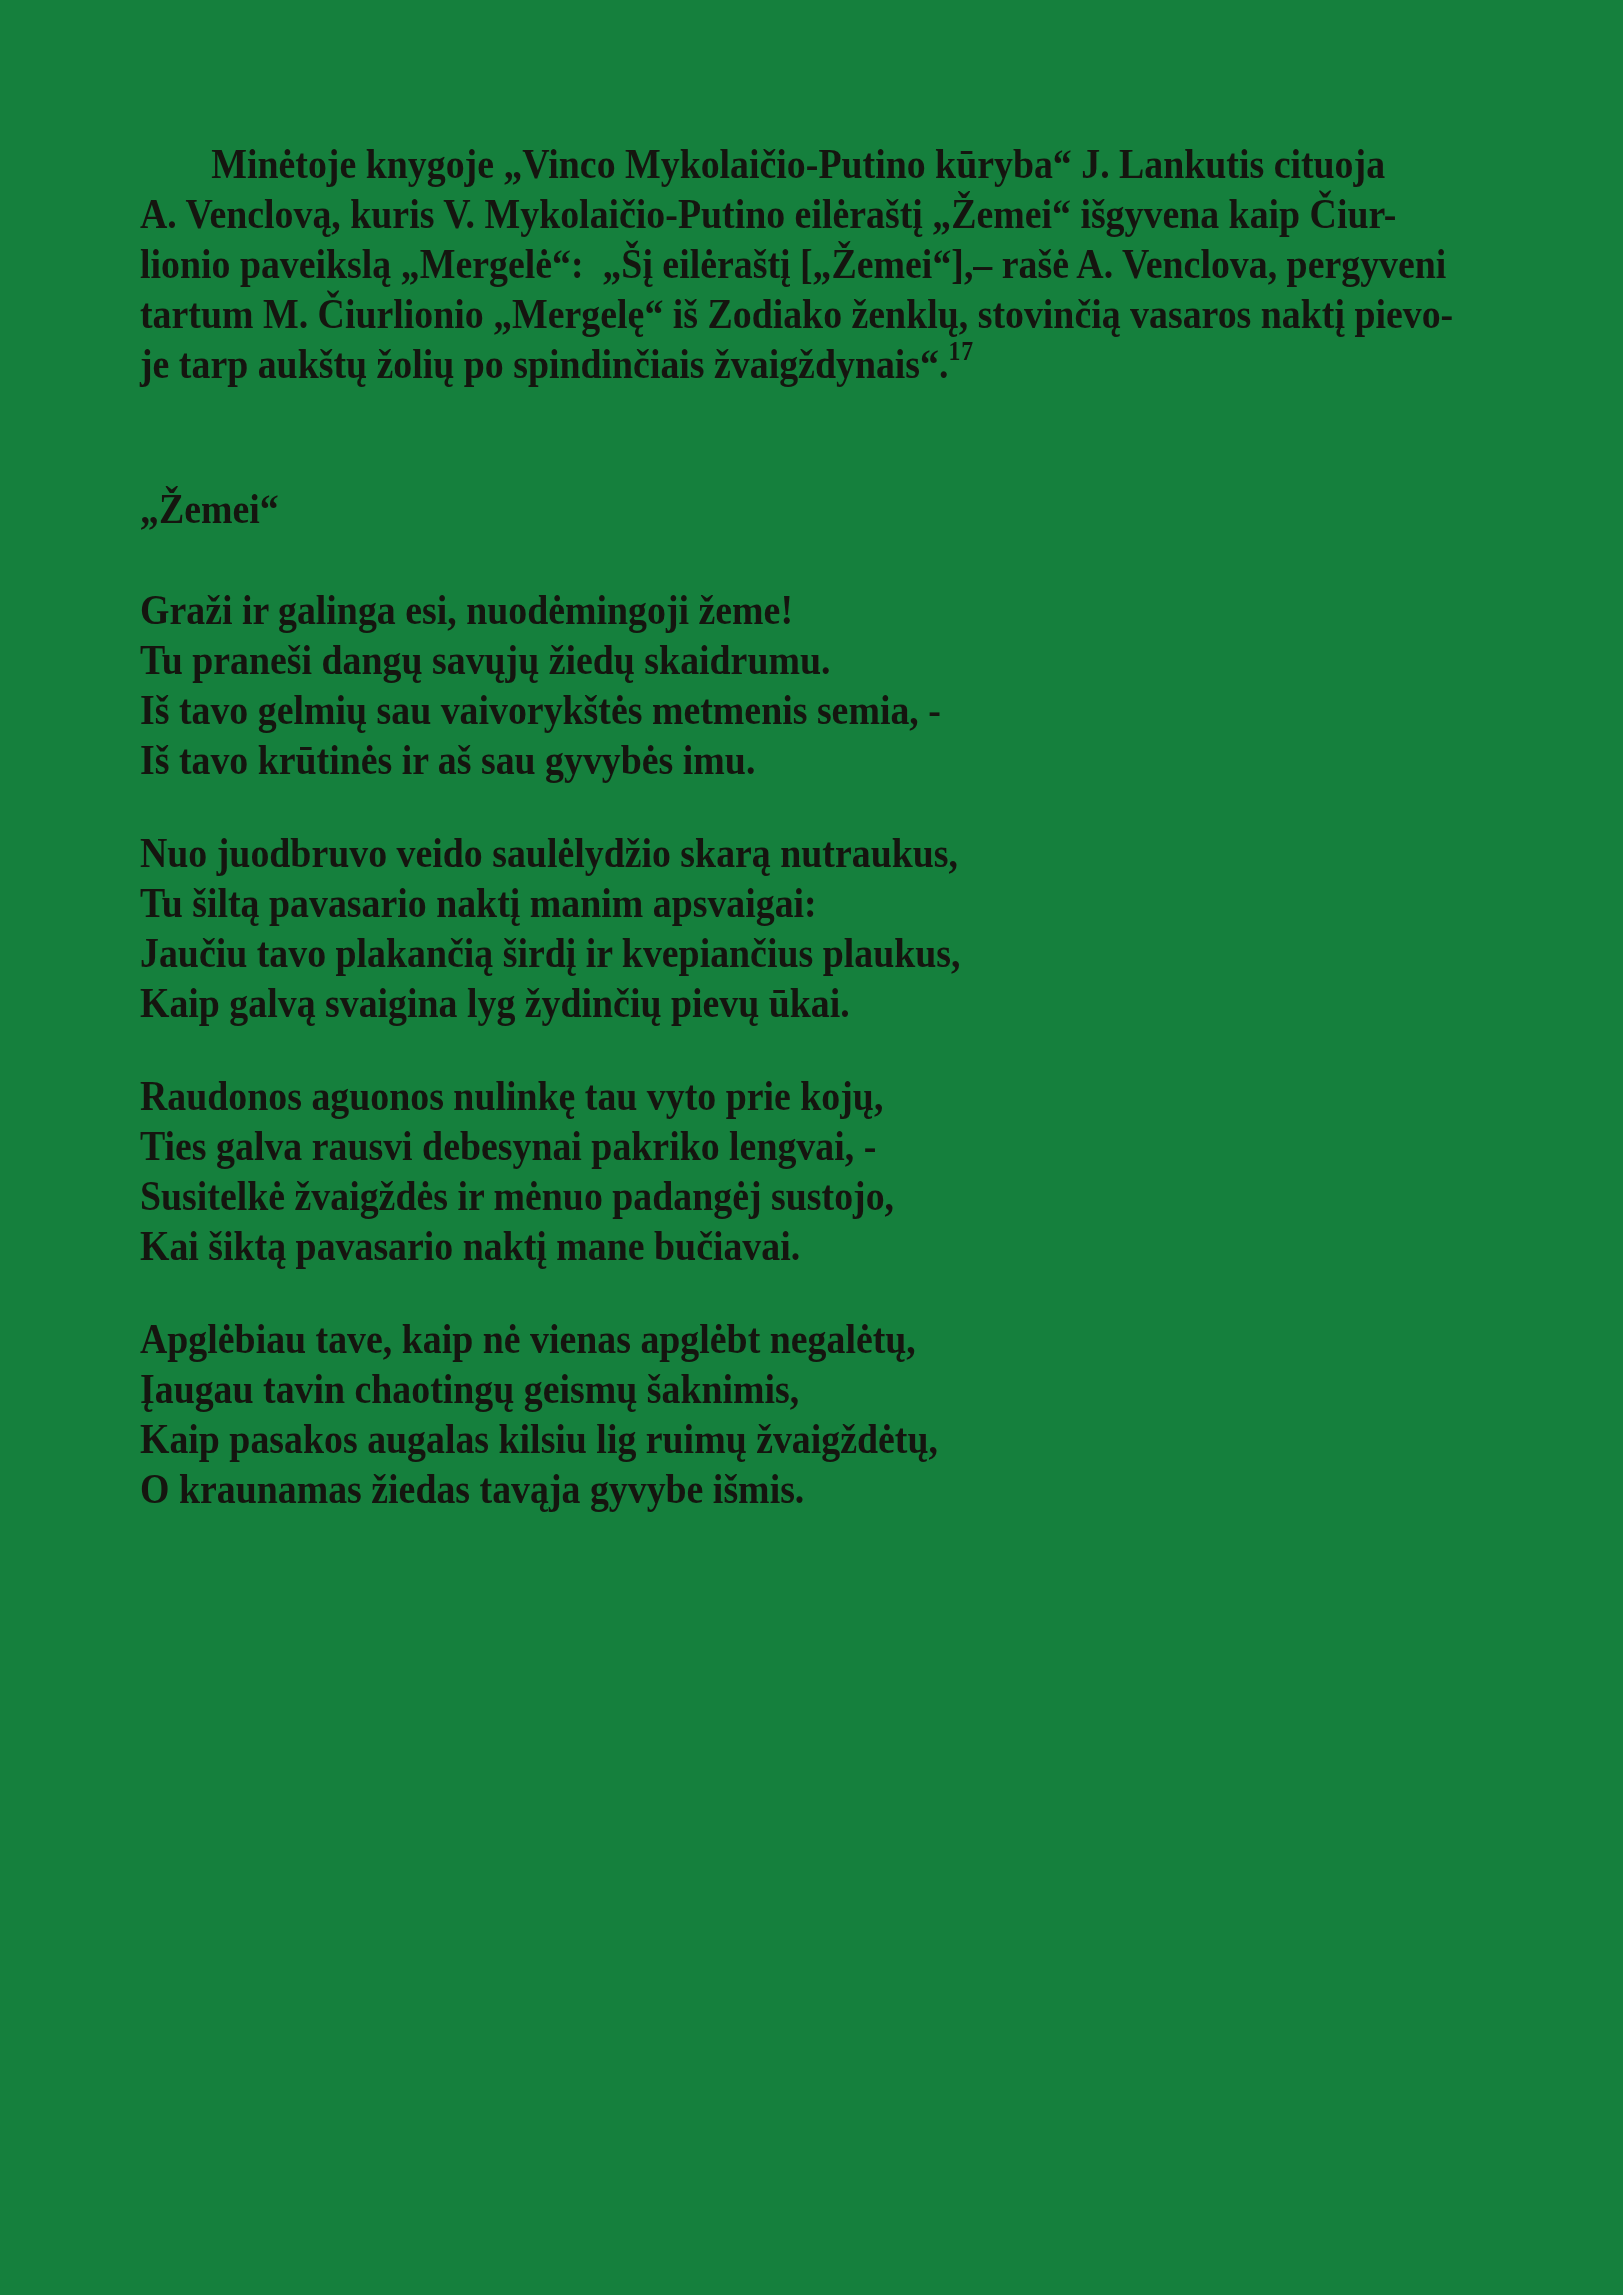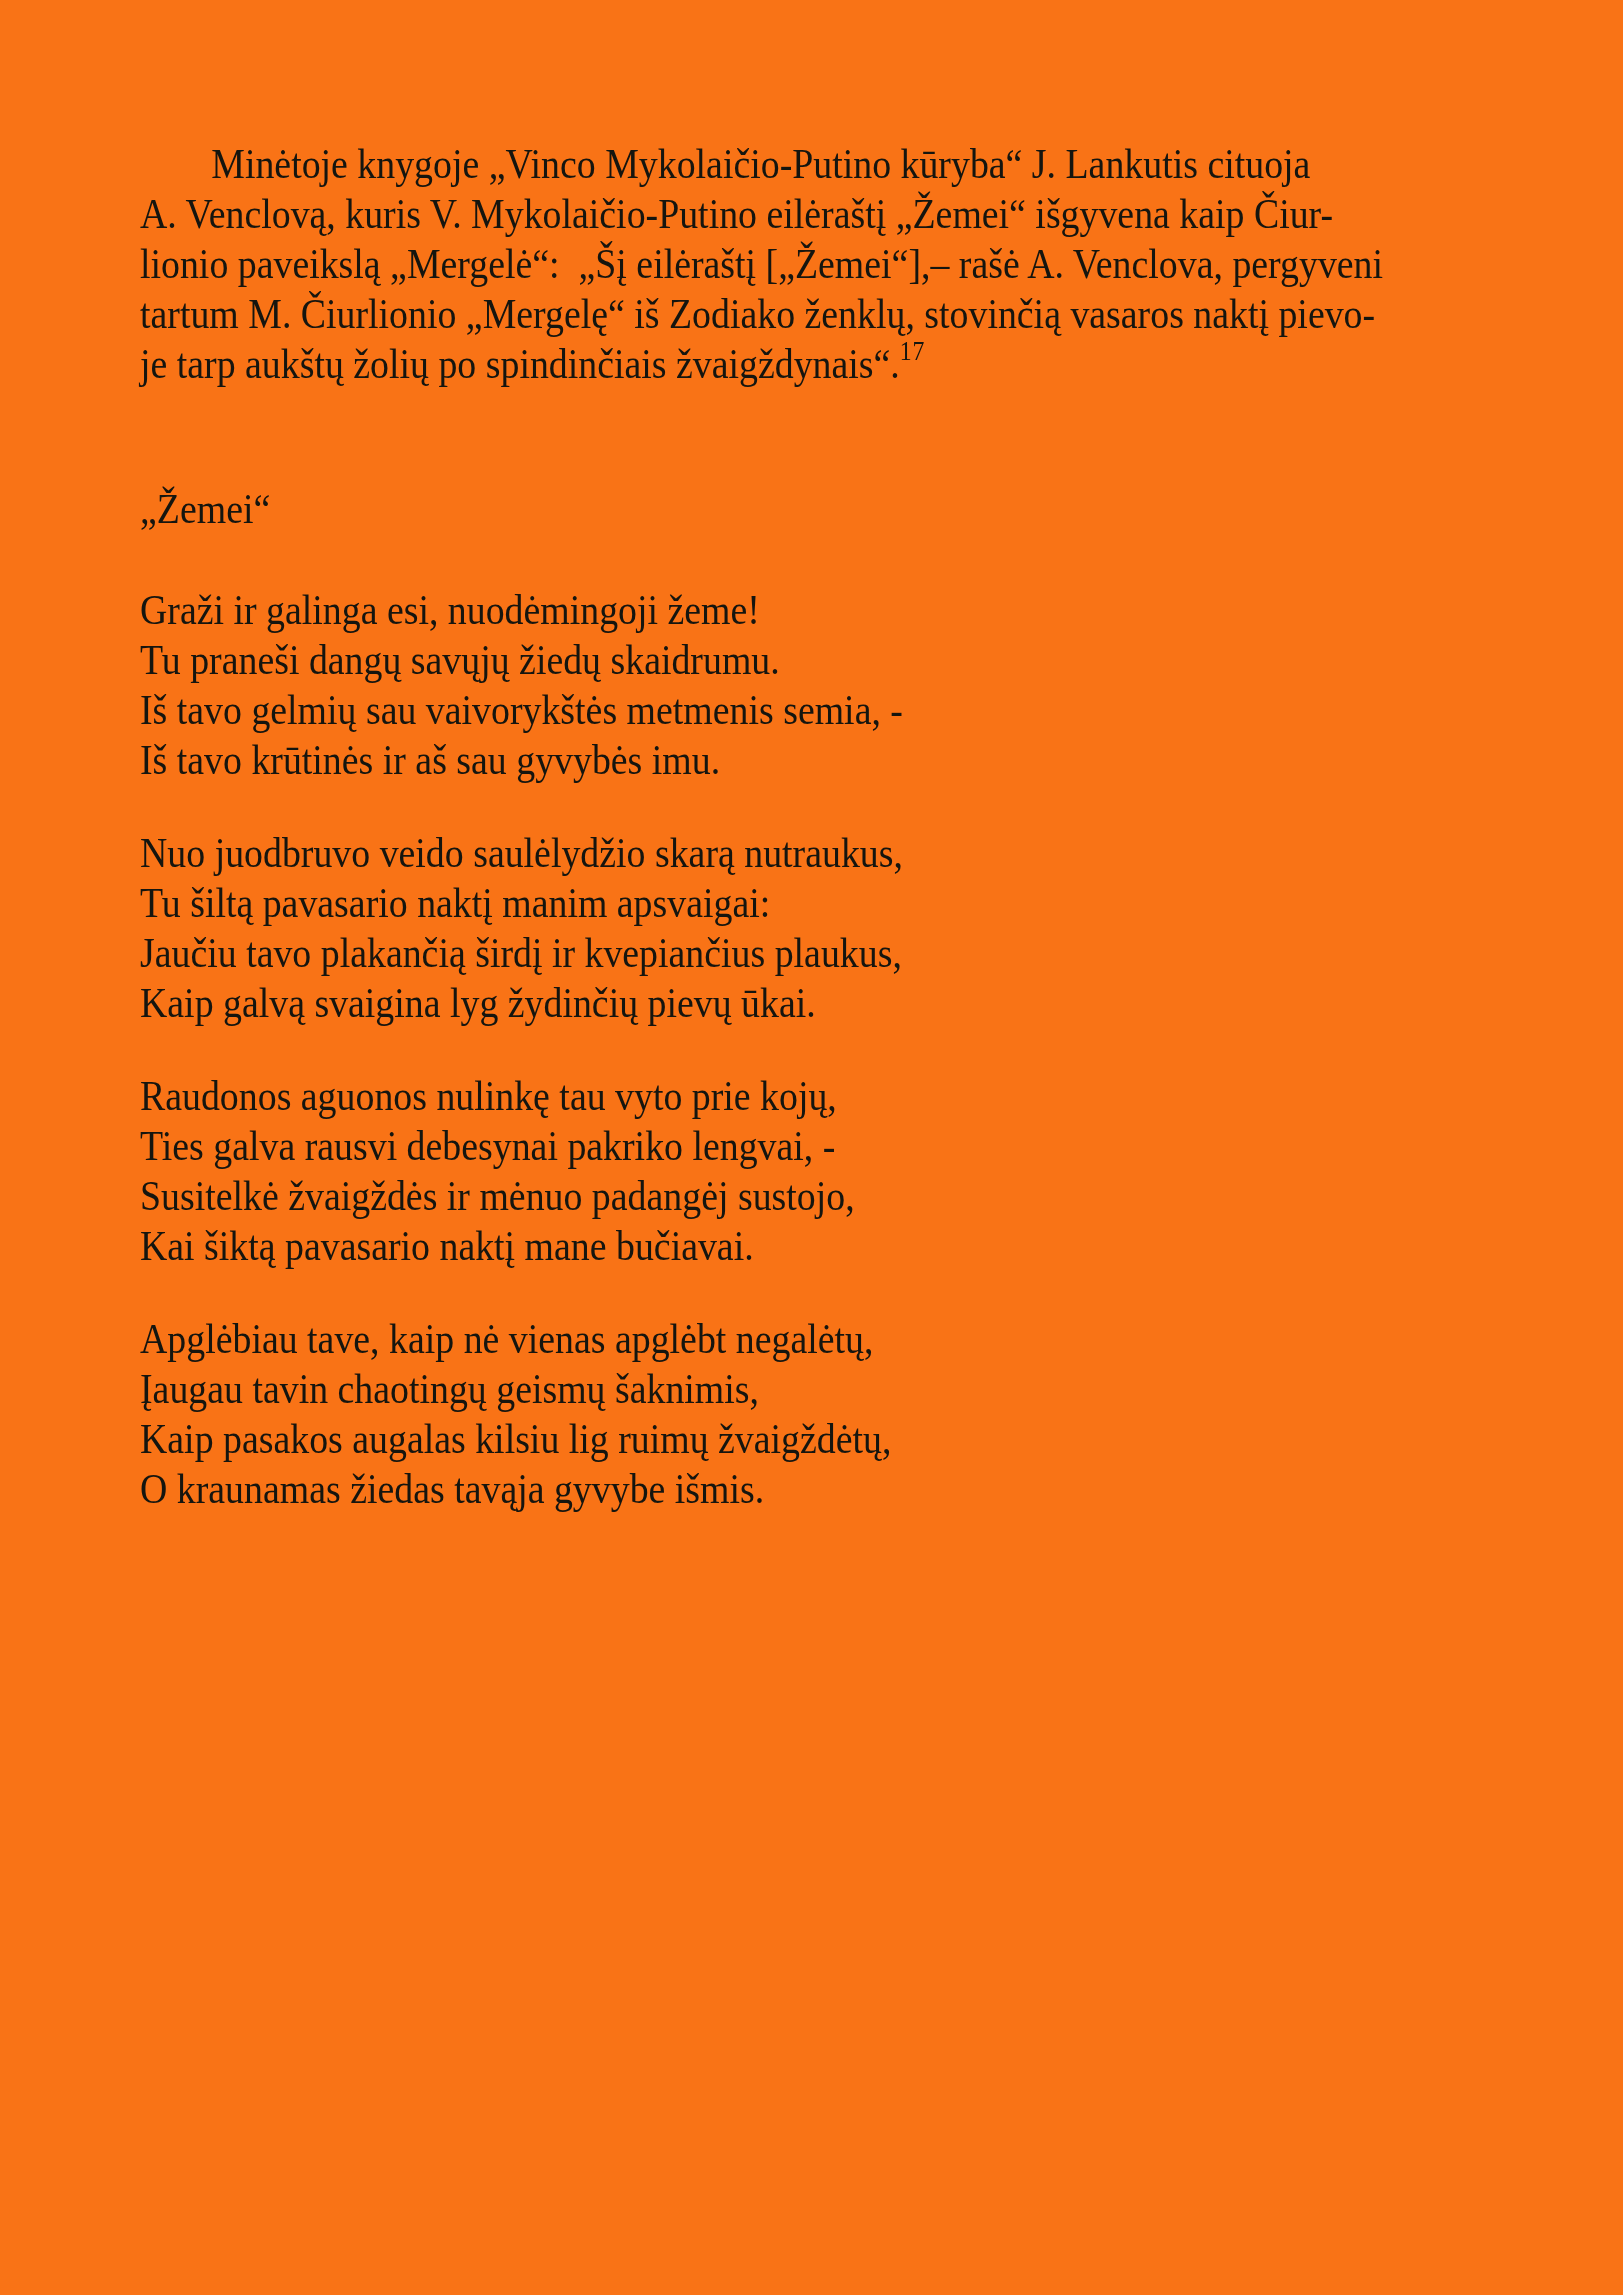--- a/index.html
+++ b/index.html
@@ -45,21 +45,21 @@
   sup.fn {
     font-size: 27px;
     line-height: 0;
     vertical-align: 17.6px;
     letter-spacing: 0.9px;
   }
 </style>
 </head>
 <body style="background: rgb(250, 252, 240);">
 
-<div class="page" style="background: #f97316; color: rgb(21, 21, 15);">
+<div class="page" style="background: #15803d; color: rgb(21, 21, 15); font-weight: bold;">
   <div class="content">
 
     <div class="para">
       <div class="line first">Minėtoje knygoje „Vinco Mykolaičio-Putino kūryba“ J. Lankutis cituoja</div>
       <div class="line">A. Venclovą, kuris V. Mykolaičio-Putino eilėraštį „Žemei“ išgyvena kaip Čiur-</div>
       <div class="line">lionio paveikslą „Mergelė“:  „Šį eilėraštį [„Žemei“],– rašė A. Venclova, pergyveni</div>
       <div class="line">tartum M. Čiurlionio „Mergelę“ iš Zodiako ženklų, stovinčią vasaros naktį pievo-</div>
       <div class="line"><span>je tarp aukštų žolių po spindinčiais žvaigždynais“.</span><sup class="fn">17</sup></div>
     </div>
 

